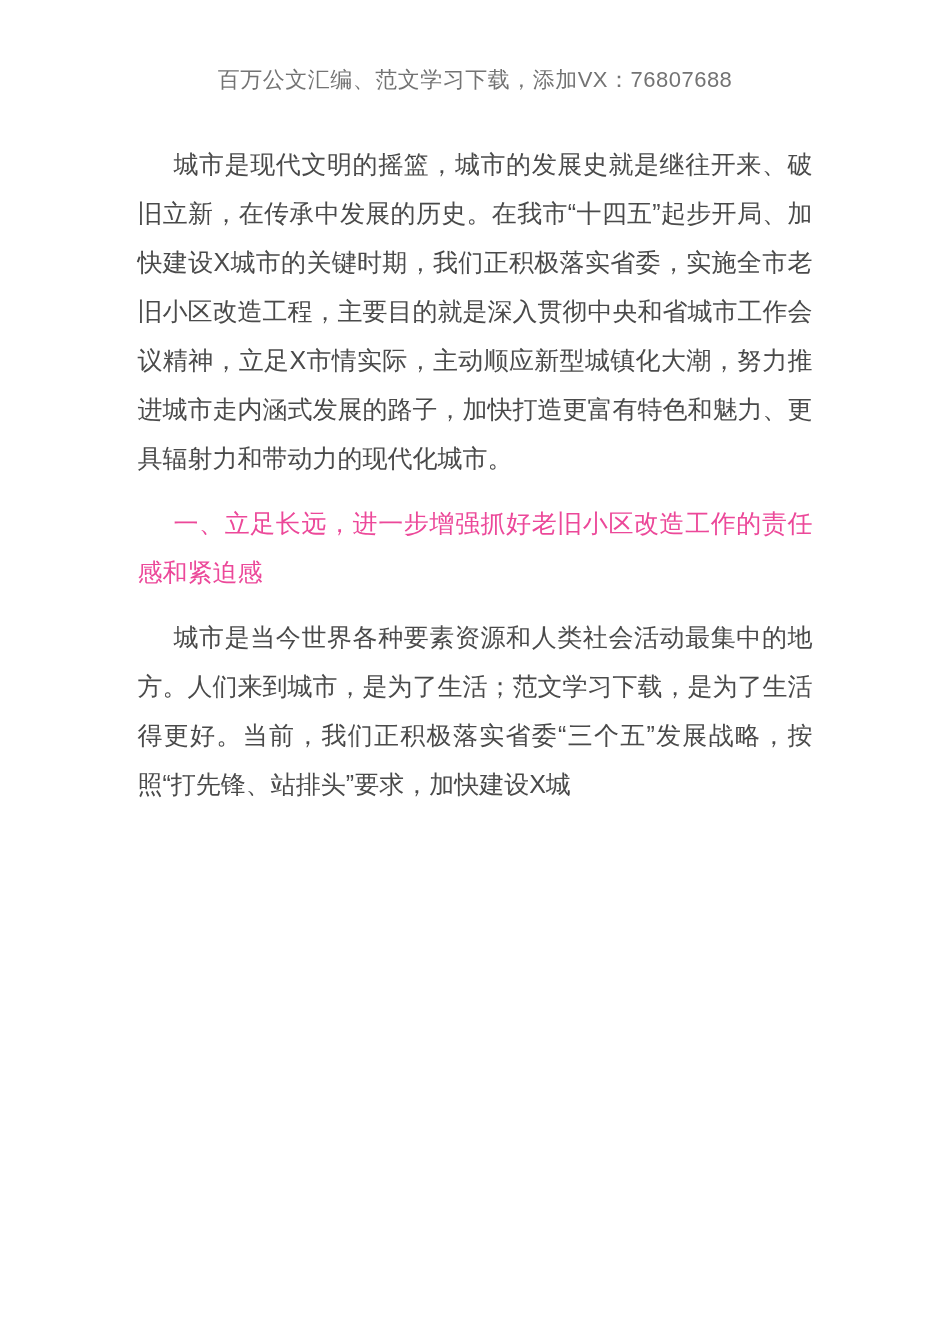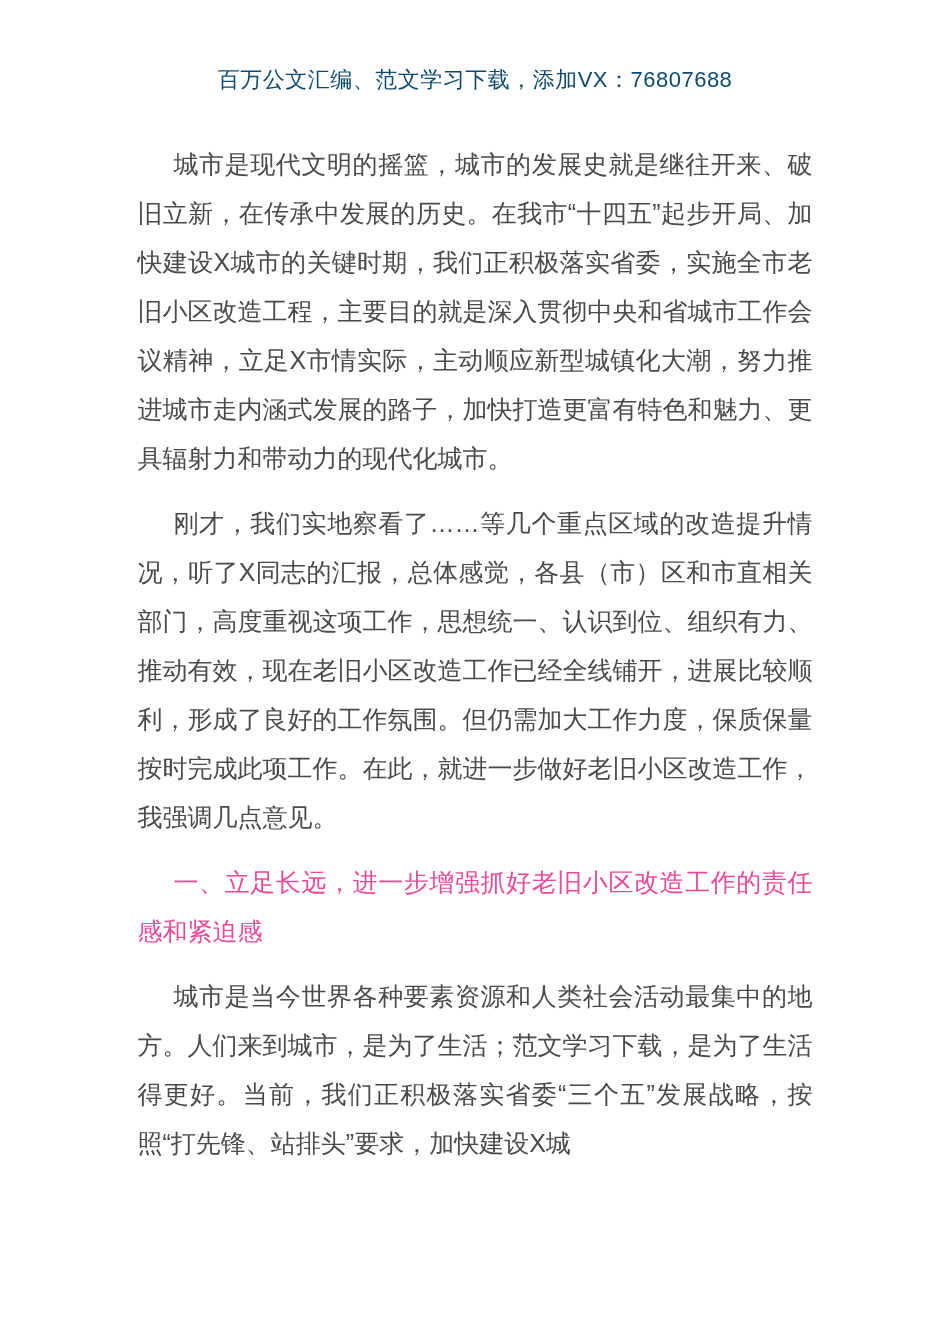--- a/index.html
+++ b/index.html
@@ -44,24 +44,23 @@
     text-indent: 36px;
     font-weight: normal;
     text-align: justify;
     color: #ec4899;
   }
 </style>
 </head>
 <body>
 
 <div class="page">
-  <div class="notice" style="color: #0c4a6e;">百万公文汇编、范文学习下载，添加VX：76807688</div>
+  <div class="notice" style="color: #737373;">百万公文汇编、范文学习下载，添加VX：76807688</div>
 
   <div class="content">
     <p>城市是现代文明的摇篮，城市的发展史就是继往开来、破旧立新，在传承中发展的历史。在我市“十四五”起步开局、加快建设X城市的关键时期，我们正积极落实省委，实施全市老旧小区改造工程，主要目的就是深入贯彻中央和省城市工作会议精神，立足X市情实际，主动顺应新型城镇化大潮，努力推进城市走内涵式发展的路子，加快打造更富有特色和魅力、更具辐射力和带动力的现代化城市。</p>
 
-    <p>刚才，我们实地察看了……等几个重点区域的改造提升情况，听了X同志的汇报，总体感觉，各县（市）区和市直相关部门，高度重视这项工作，思想统一、认识到位、组织有力、推动有效，现在老旧小区改造工作已经全线铺开，进展比较顺利，形成了良好的工作氛围。但仍需加大工作力度，保质保量按时完成此项工作。在此，就进一步做好老旧小区改造工作，我强调几点意见。</p>
 
     <h2>一、立足长远，进一步增强抓好老旧小区改造工作的责任感和紧迫感</h2>
 
     <p>城市是当今世界各种要素资源和人类社会活动最集中的地方。人们来到城市，是为了生活；范文学习下载，是为了生活得更好。当前，我们正积极落实省委“三个五”发展战略，按照“打先锋、站排头”要求，加快建设X城</p>
   </div>
 </div>
 
 </body></html>

